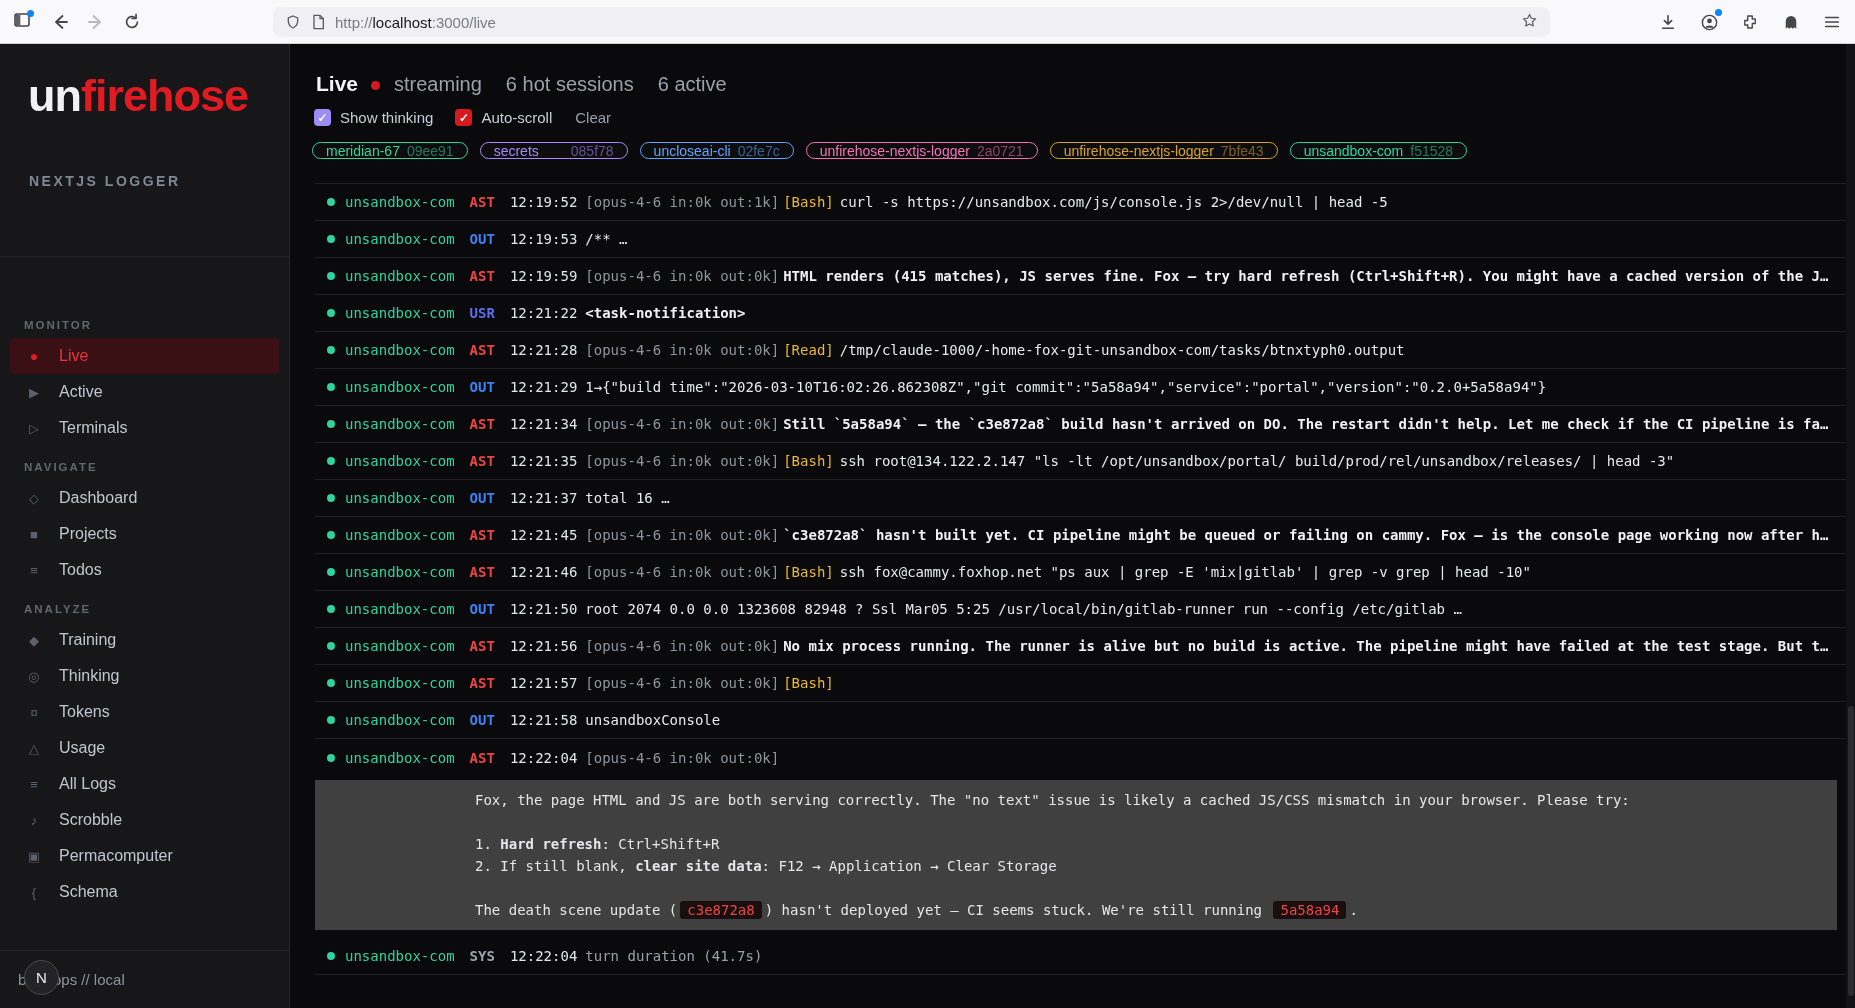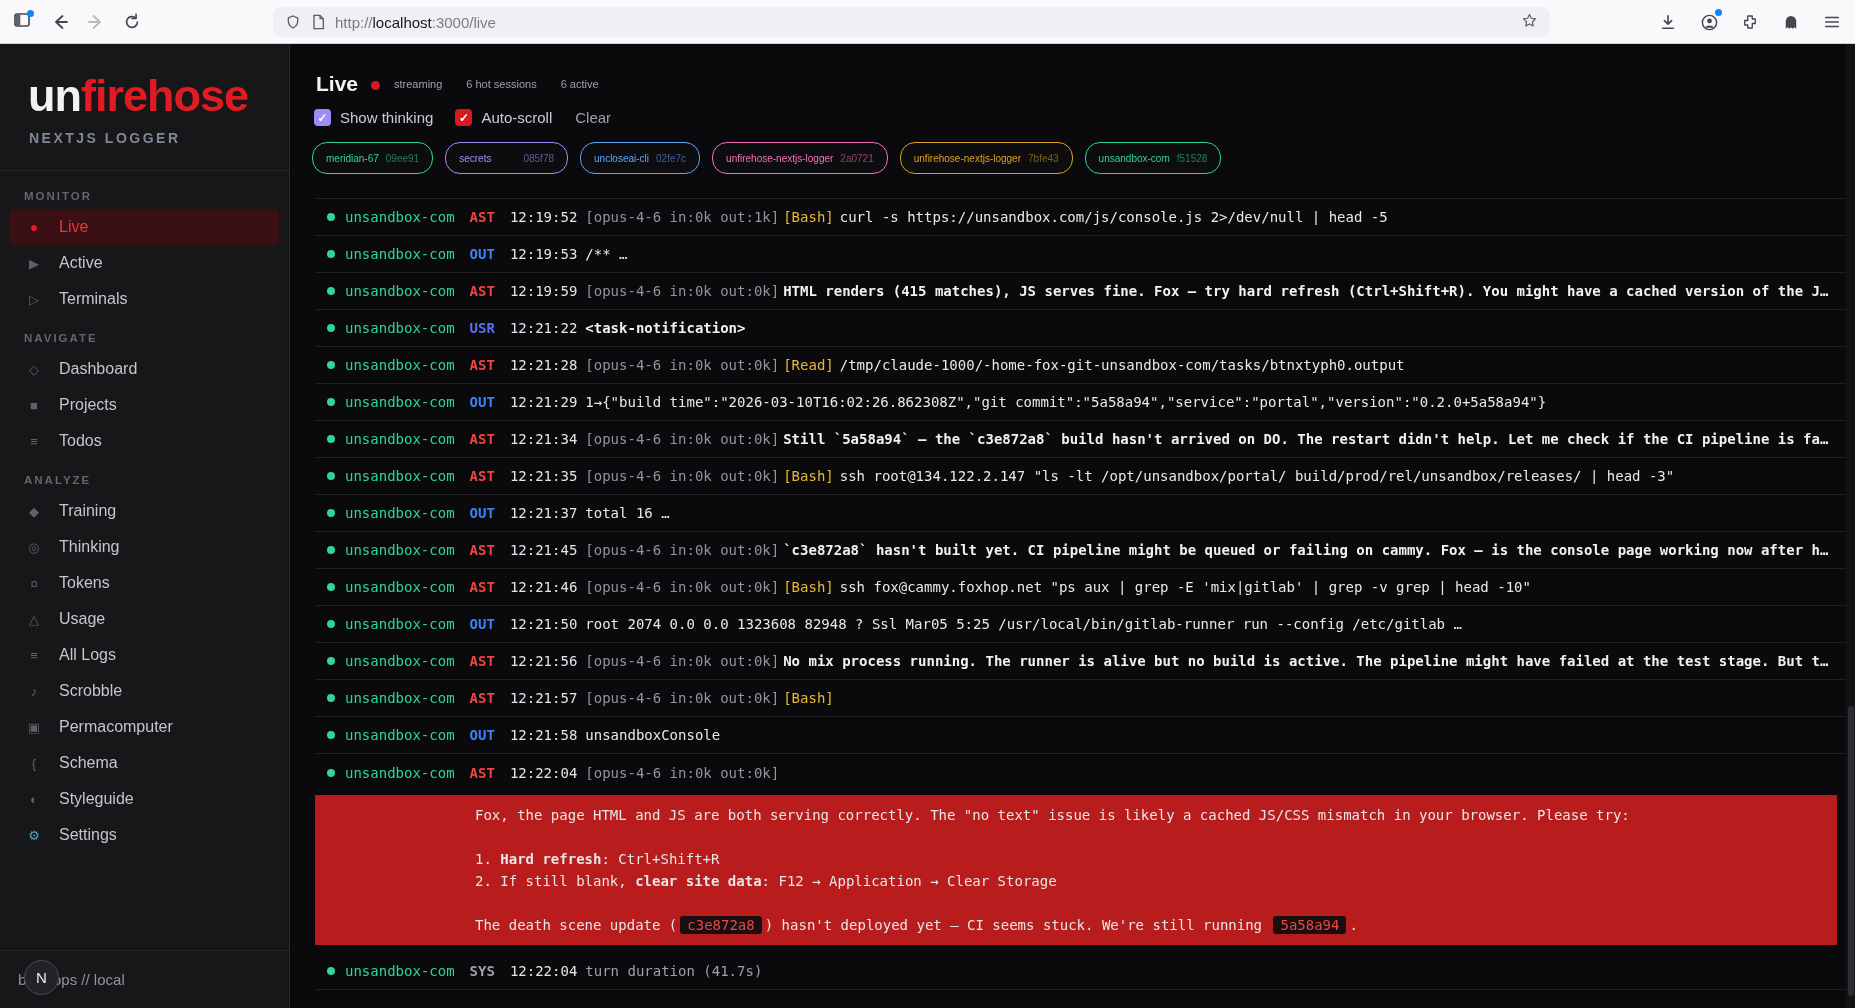--- a/index.html
+++ b/index.html
@@ -25,21 +25,21 @@
   .right-icons { position:absolute; right:12px; top:11px; display:flex; gap:19px; align-items:center; }
   .right-icons .cicon { position:relative; width:22px; height:22px; color:#45454d; display:flex;
     align-items:center; justify-content:center; cursor:pointer; }
   .cicon .badge { position:absolute; right:-2px; top:-2px; width:7px; height:7px;
     border-radius:50%; background:#0a84ff; }
   .ghost-fill { color:#b1a6f5; }
 
   
   .app { display:flex; height:964px; }
   .sidebar { width:290px; flex:none; background:#17171a; border-right:1px solid #27272b;
-    display:flex; flex-direction:column; }
+    display:flex; flex-direction:column;gap:43px; }
   .main { flex:1; position:relative; background:#0a0a0c; padding-left:22px; overflow:hidden; }
 
   
   .logo { padding:26px 0 0 28px; font-size:45px; font-weight:bold; letter-spacing:-1px; line-height:52px;}
   .logo-un { color:#f2f2f2; }
   .logo-fire { color:#e01b22; }
   .logo-sub { padding:8px 0 0 29px; font-size:14px; font-weight:bold; letter-spacing:2.5px; color:#7e8795; }
   .side-divider { margin-top:24px; border-top:1px solid #26262a; }
   .nav { flex:1; padding-top:4px; overflow:hidden; }
   .section-label { padding:15px 0 7px 24px; font-size:11.5px; font-weight:bold;
@@ -52,31 +52,31 @@
   .sidebar-user { position:relative; height:58px; border-top:1px solid #26262a; flex:none; }
   .user-label { position:absolute; left:18px; top:20px; font-size:15px; color:#8d939e; }
   .avatar { position:absolute; left:24px; top:9px; width:35px; height:35px; border-radius:50%;
     background:#232327; border:1px solid #4a4a50; color:#ececee; display:flex; align-items:center;
     justify-content:center; font-size:15px; }
 
   
   .live-header { display:flex; align-items:center; margin:28px 0 0 4px; }
   .live-title { font-size:21px; font-weight:bold; color:#f5f5f6; }
   .live-dot { width:9px; height:9px; border-radius:50%; background:#d71920; margin:2px 14px 0 13px; }
-  .hmeta { font-size:11px; color:#9aa1ab; margin-right:24px; }
+  .hmeta { font-size:20px; color:#9aa1ab; margin-right:24px; }
   .controls { display:flex; align-items:center; margin:13px 0 0 2px; font-size:15px; color:#c9cdd3; }
   .cbox { width:17px; height:17px; border-radius:4px; margin-right:9px; display:flex;
     align-items:center; justify-content:center; color:#fff; font-size:12px; font-weight:bold; cursor:pointer; }
   .clabel { margin-right:22px; }
   .clear-btn { color:#9aa1ab; cursor:pointer; margin-left:1px; }
 
   
   .chips { display:flex; gap:12px; margin-top:16px; }
-  .chip { height:32px; padding:0 13px; border:1px solid; border-radius:15px; display:flex;
-    align-items:center; font-size:10px; gap:7px; background:rgba(255,255,255,0.015); cursor:pointer;
+  .chip { height:17px; padding:0 13px; border:1px solid; border-radius:15px; display:flex;
+    align-items:center; font-size:14px; gap:7px; background:rgba(255,255,255,0.015); cursor:pointer;
     white-space:nowrap; }
   .chip-hash { opacity:.55; }
 
   
   .log { margin:24px 0 0 3px; border-top:1px solid #202024;
     font-family:"DejaVu Sans Mono", monospace; font-size:14px; }
   .lrow { display:flex; align-items:center; height:37px; border-bottom:1px solid #202024;
     padding-left:12px; white-space:nowrap; overflow:hidden; }
   .lrow.nosep { border-bottom:none; }
   .ldot { width:8px; height:8px; border-radius:50%; background:#2fd49c; margin-right:10px; flex:none; }
@@ -423,21 +423,21 @@
           <span class="ltime">12:21:58</span>
           <span class="lmsg">unsandboxConsole</span>
         </div>
         <div class="lrow nosep">
           <span class="ldot"></span>
           <span class="lsession">unsandbox-com</span>
           <span class="ltag" style="color: rgb(239, 68, 68);">AST</span>
           <span class="ltime">12:22:04</span>
           <span class="lmeta">[opus-4-6 in:0k out:0k]</span>
         </div>
-        <div class="block" style="background: #b91c1c;">
+        <div class="block" style="background: #404040;">
           <div class="block-line"><span>Fox, the page HTML and JS are both serving correctly. The "no text" issue is likely a cached JS/CSS mismatch in your browser. Please try:</span></div>
           <div class="block-line empty"></div>
           <div class="block-line"><span>1. </span><span class="b">Hard refresh</span><span>: Ctrl+Shift+R</span></div>
           <div class="block-line"><span>2. If still blank, </span><span class="b">clear site data</span><span>: F12 → Application → Clear Storage</span></div>
           <div class="block-line empty"></div>
           <div class="block-line"><span>The death scene update (</span><span class="code-chip">c3e872a8</span><span>) hasn't deployed yet — CI seems stuck. We're still running </span><span class="code-chip">5a58a94</span><span>.</span></div>
         </div>
         <div class="lrow">
           <span class="ldot"></span>
           <span class="lsession">unsandbox-com</span>

